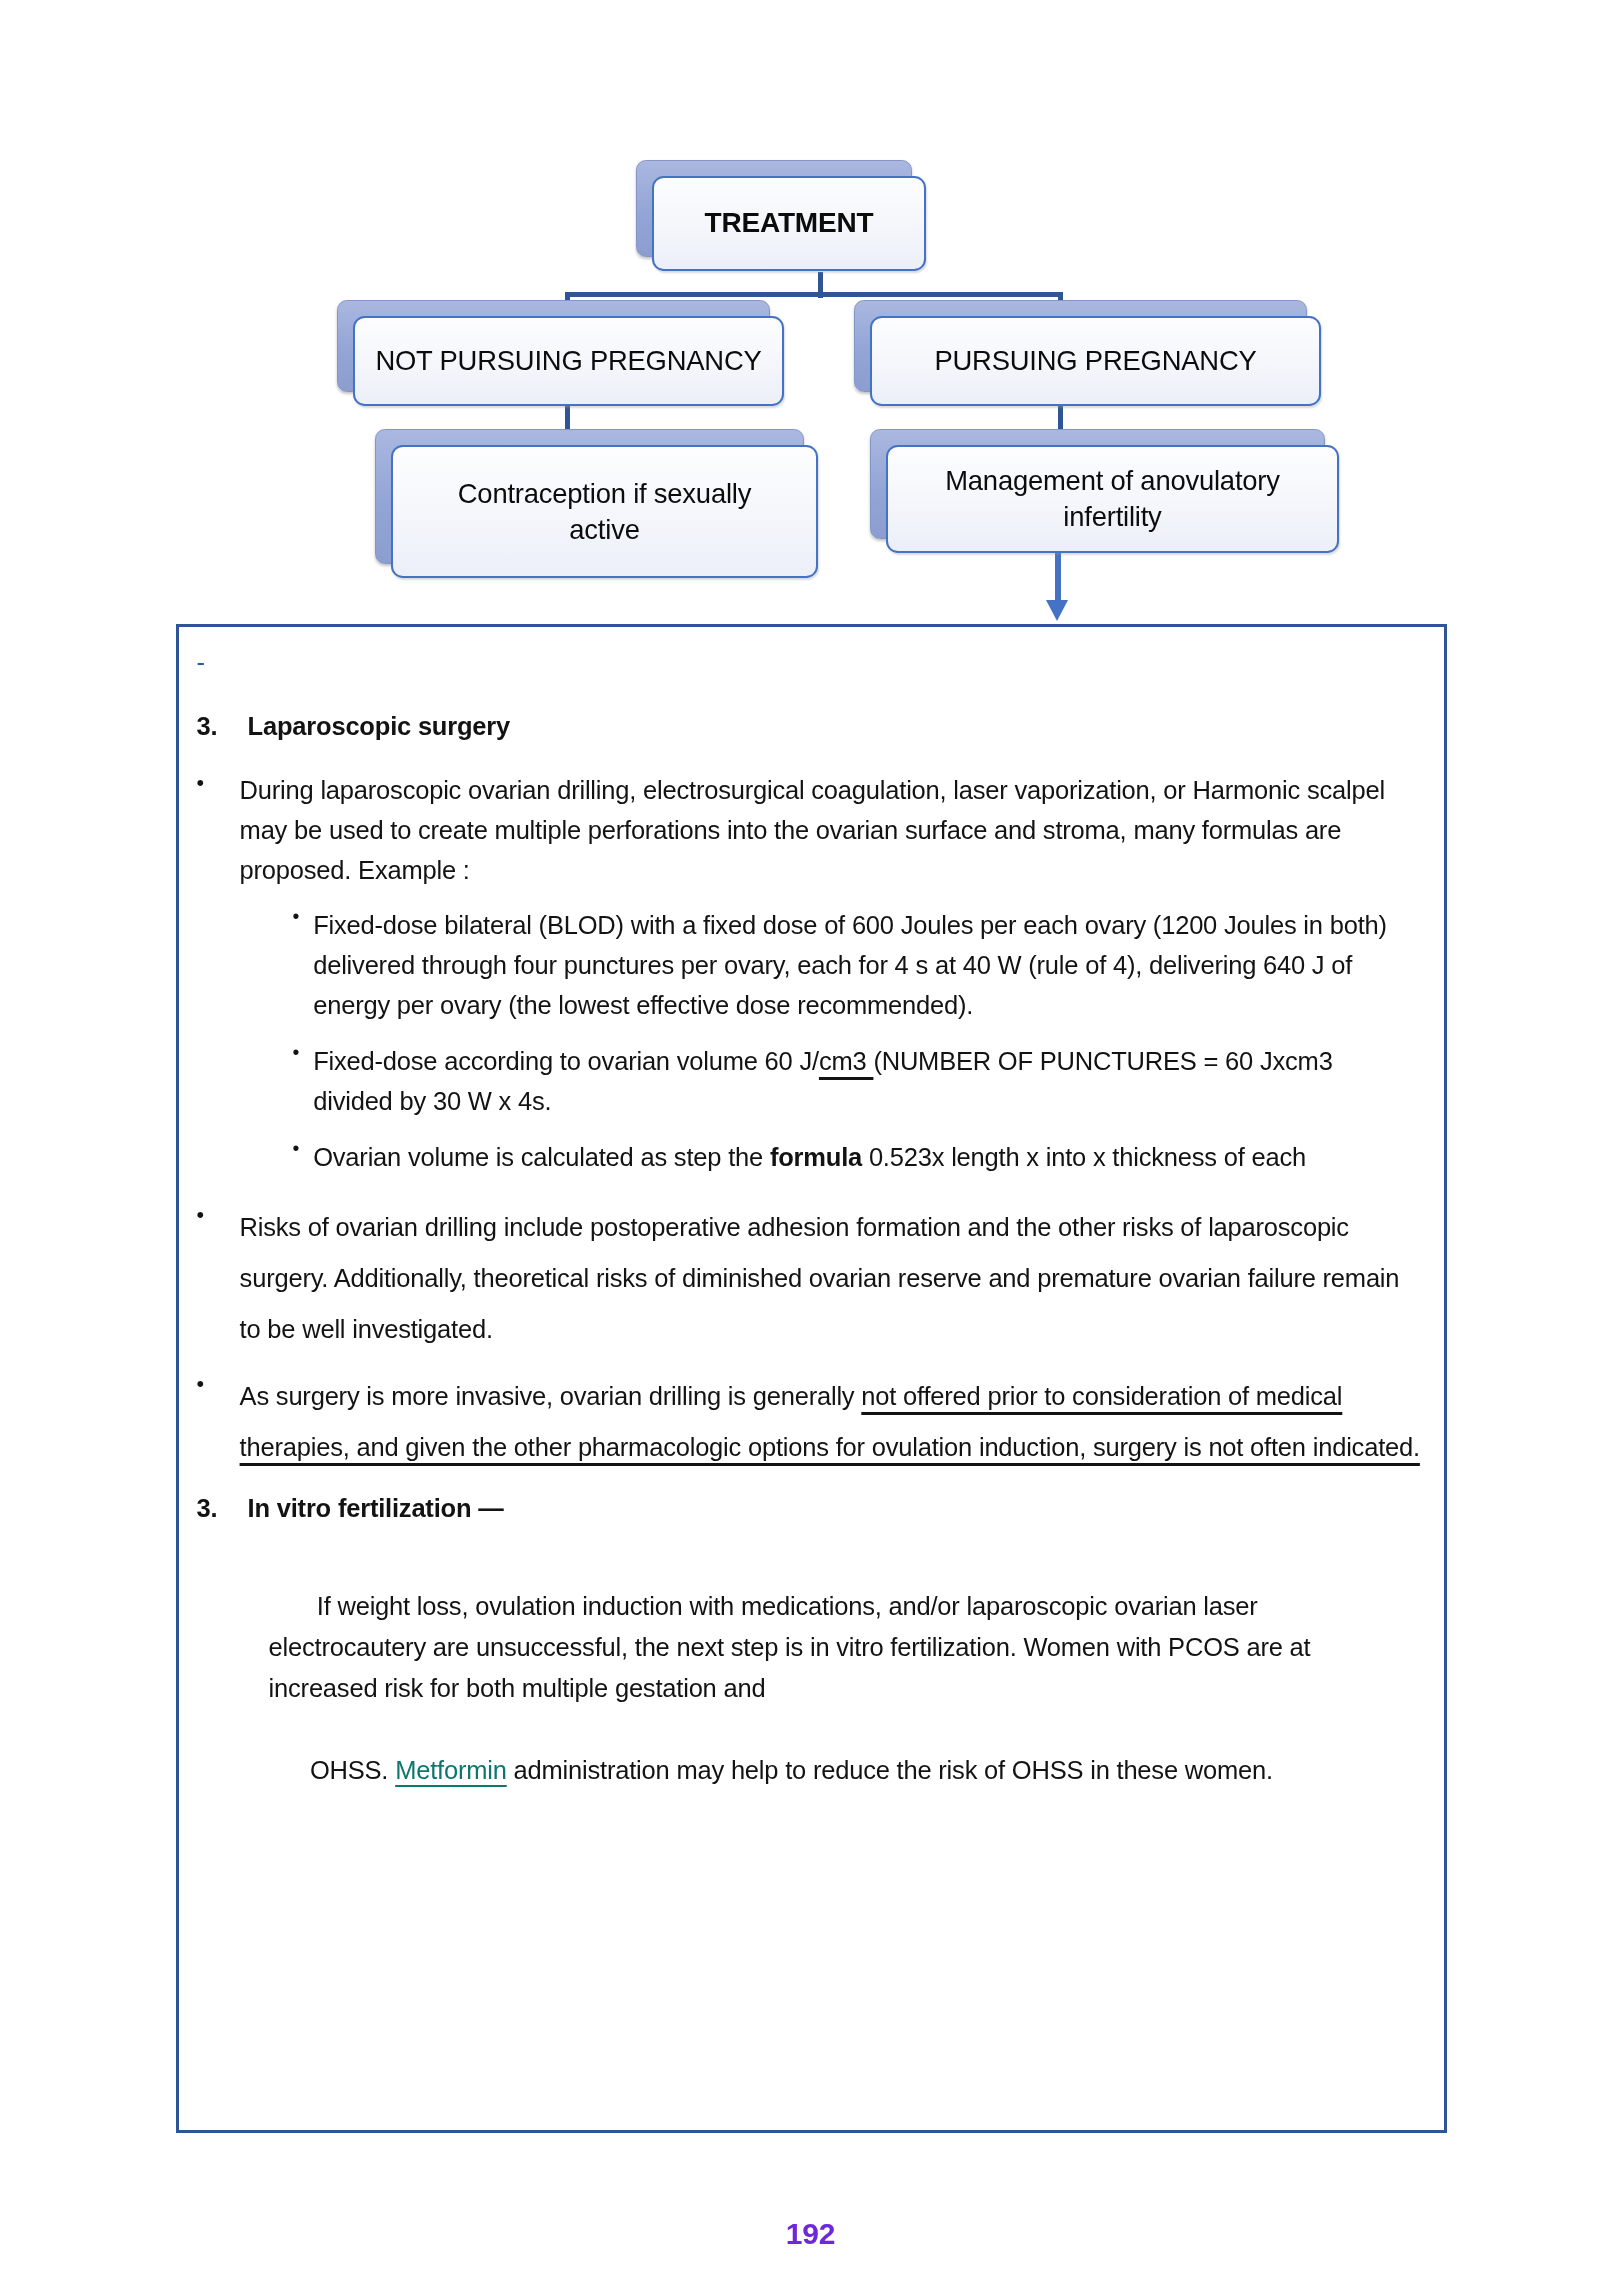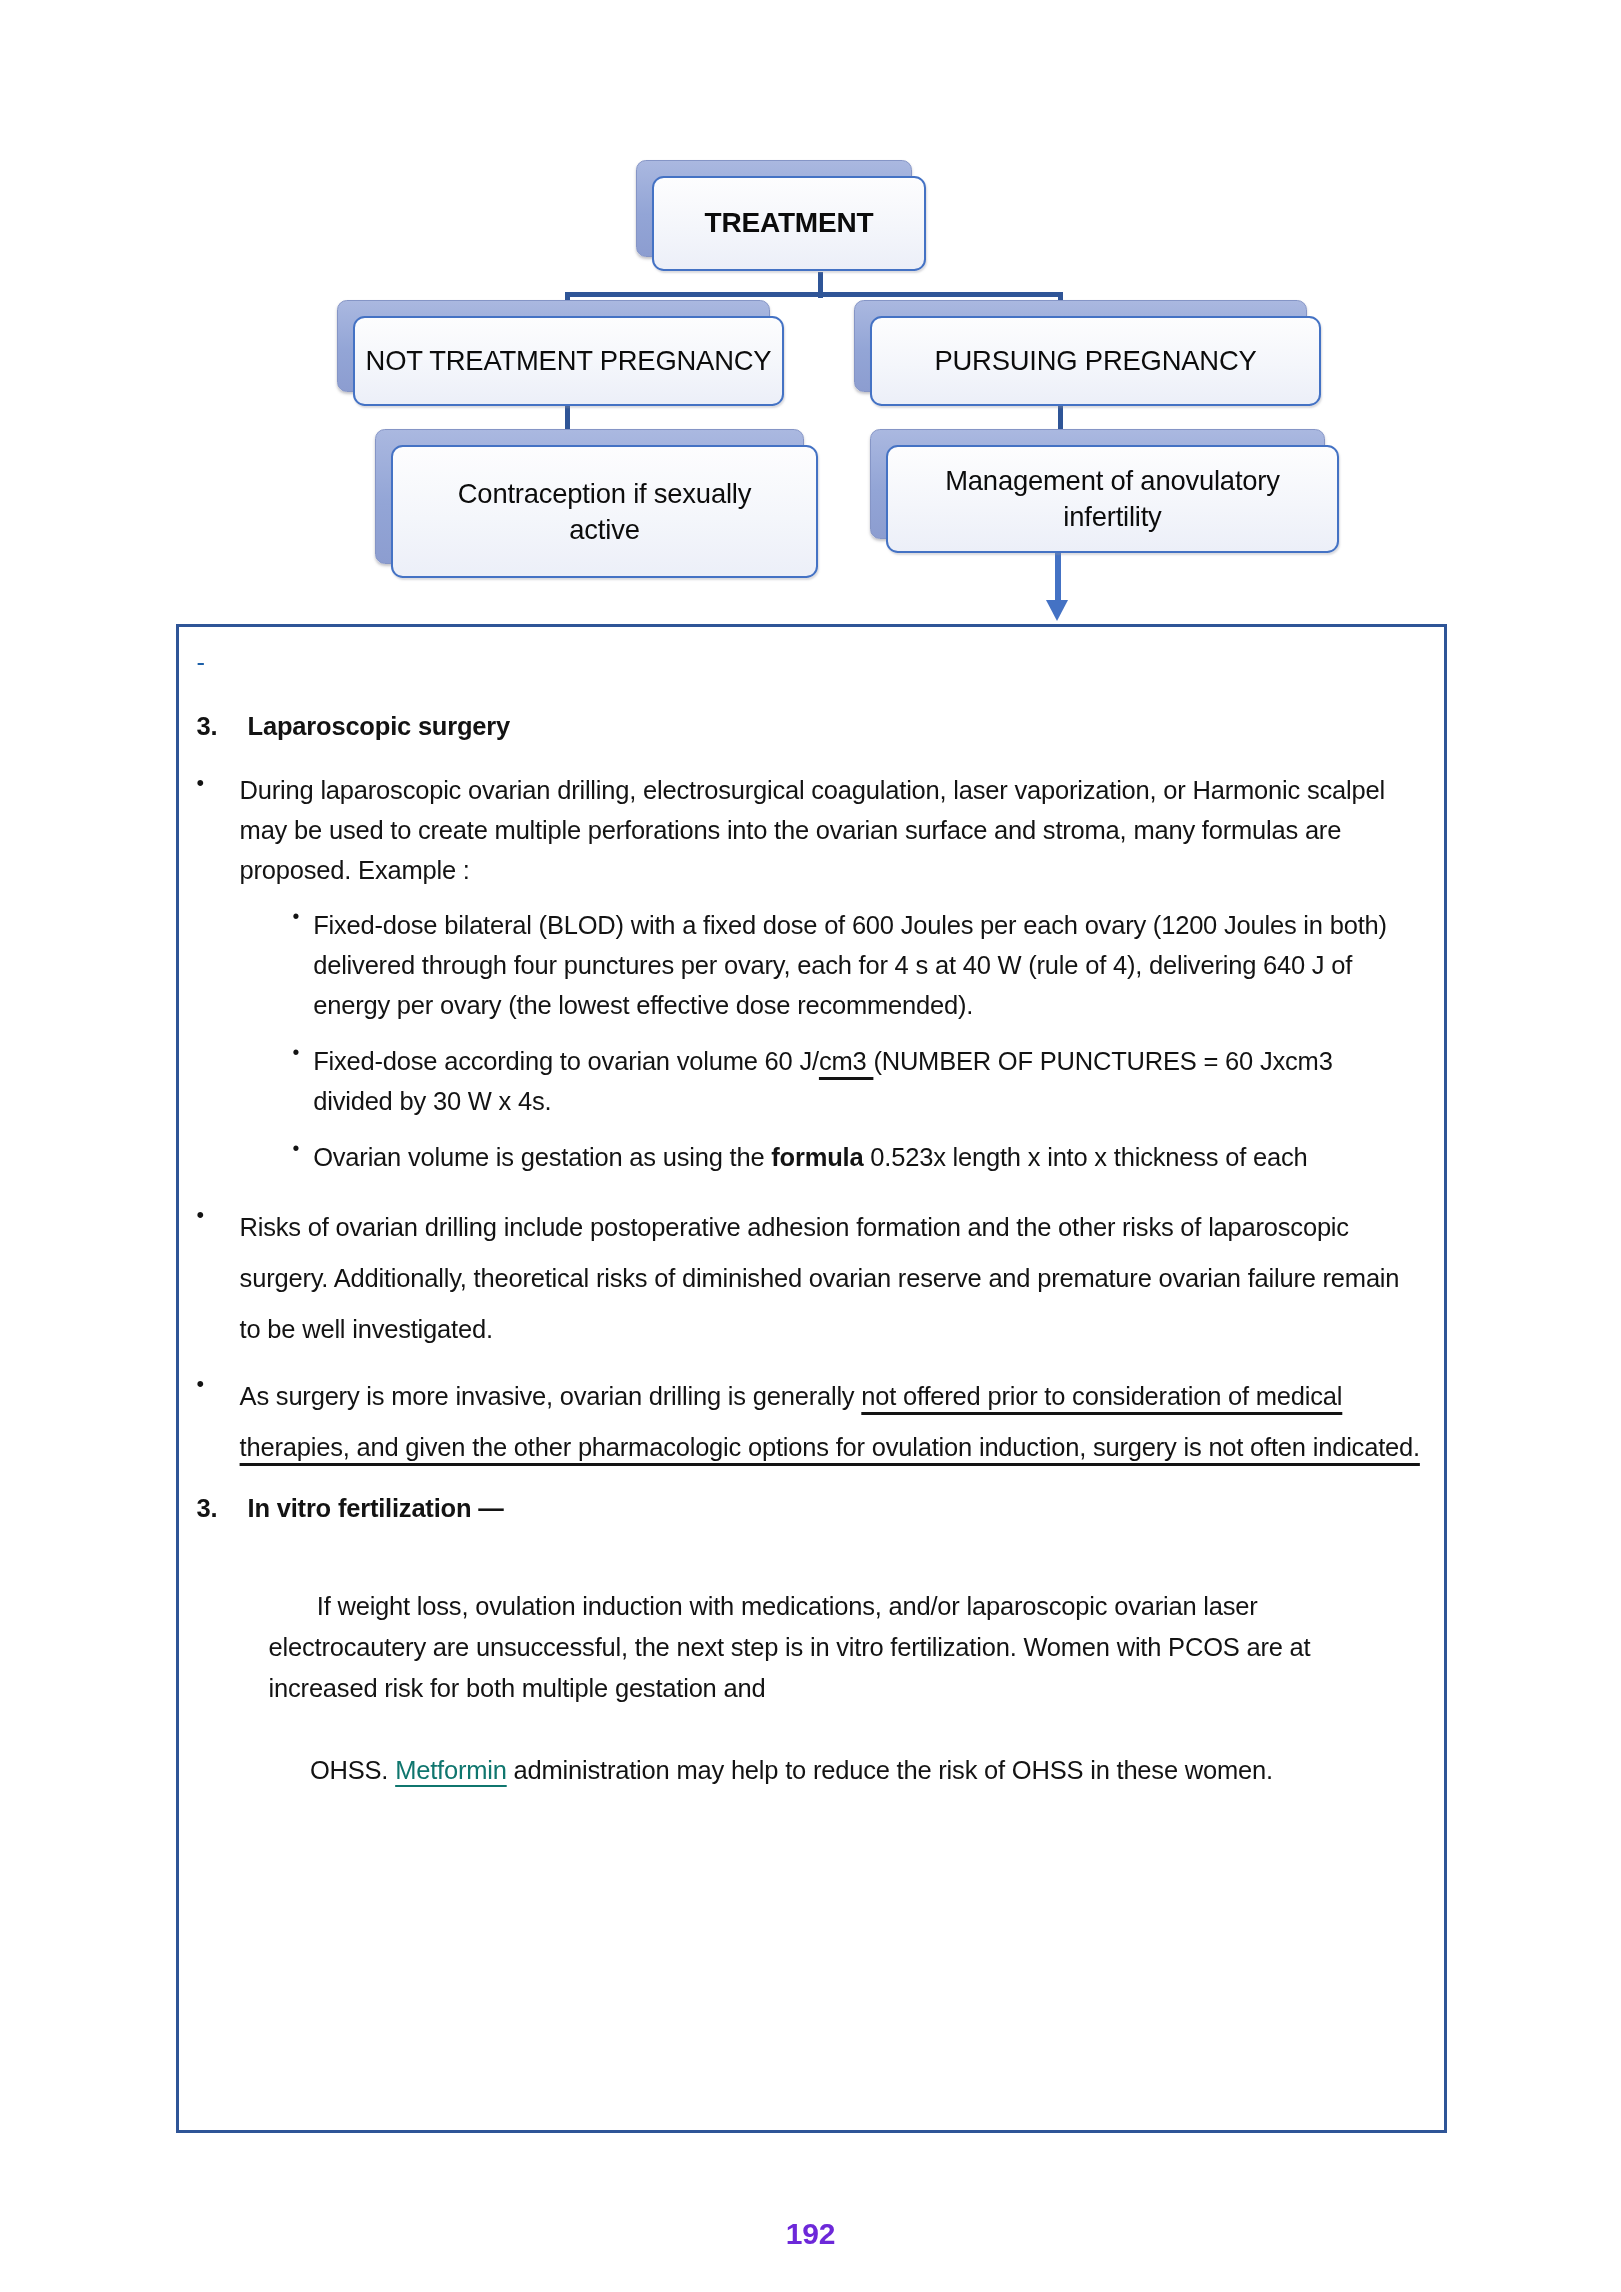--- a/index.html
+++ b/index.html
@@ -85,21 +85,21 @@
     <div class="node" style="left:652px; top:176px; width:274px; height:95px;">
       <div class="node-shadow"></div>
       <div class="node-box">
         <span class="node-label bold">TREATMENT</span>
       </div>
     </div>
 
     <div class="node" style="left:353px; top:316px; width:431px; height:90px;">
       <div class="node-shadow"></div>
       <div class="node-box">
-        <span class="node-label">NOT TREATMENT PREGNANCY</span>
+        <span class="node-label">NOT PURSUING PREGNANCY</span>
       </div>
     </div>
 
     <div class="node" style="left:870px; top:316px; width:451px; height:90px;">
       <div class="node-shadow"></div>
       <div class="node-box">
         <span class="node-label">PURSUING PREGNANCY</span>
       </div>
     </div>
 
@@ -142,21 +142,21 @@
     <div class="li l2">
       <span class="bullet">•</span>
       <div class="litext w-sub">
         <span>Fixed-dose according to ovarian volume 60 J/</span><span class="u-black">cm3 </span><span>(NUMBER OF PUNCTURES = 60 Jxcm3 divided by 30 W x 4s.</span>
       </div>
     </div>
 
     <div class="li l2 mb26">
       <span class="bullet">•</span>
       <div class="litext w-sub">
-        <span>Ovarian volume is gestation as using the </span><span class="bold">formula</span><span> 0.523x length x into x thickness of each</span>
+        <span>Ovarian volume is calculated as step the </span><span class="bold">formula</span><span> 0.523x length x into x thickness of each</span>
       </div>
     </div>
 
     <div class="li loose">
       <span class="bullet">•</span>
       <div class="litext w-risks">Risks of ovarian drilling include postoperative adhesion formation and the other risks of laparoscopic surgery. Additionally, theoretical risks of diminished ovarian reserve and premature ovarian failure remain to be well investigated.</div>
     </div>
 
     <div class="li loose">
       <span class="bullet">•</span>

